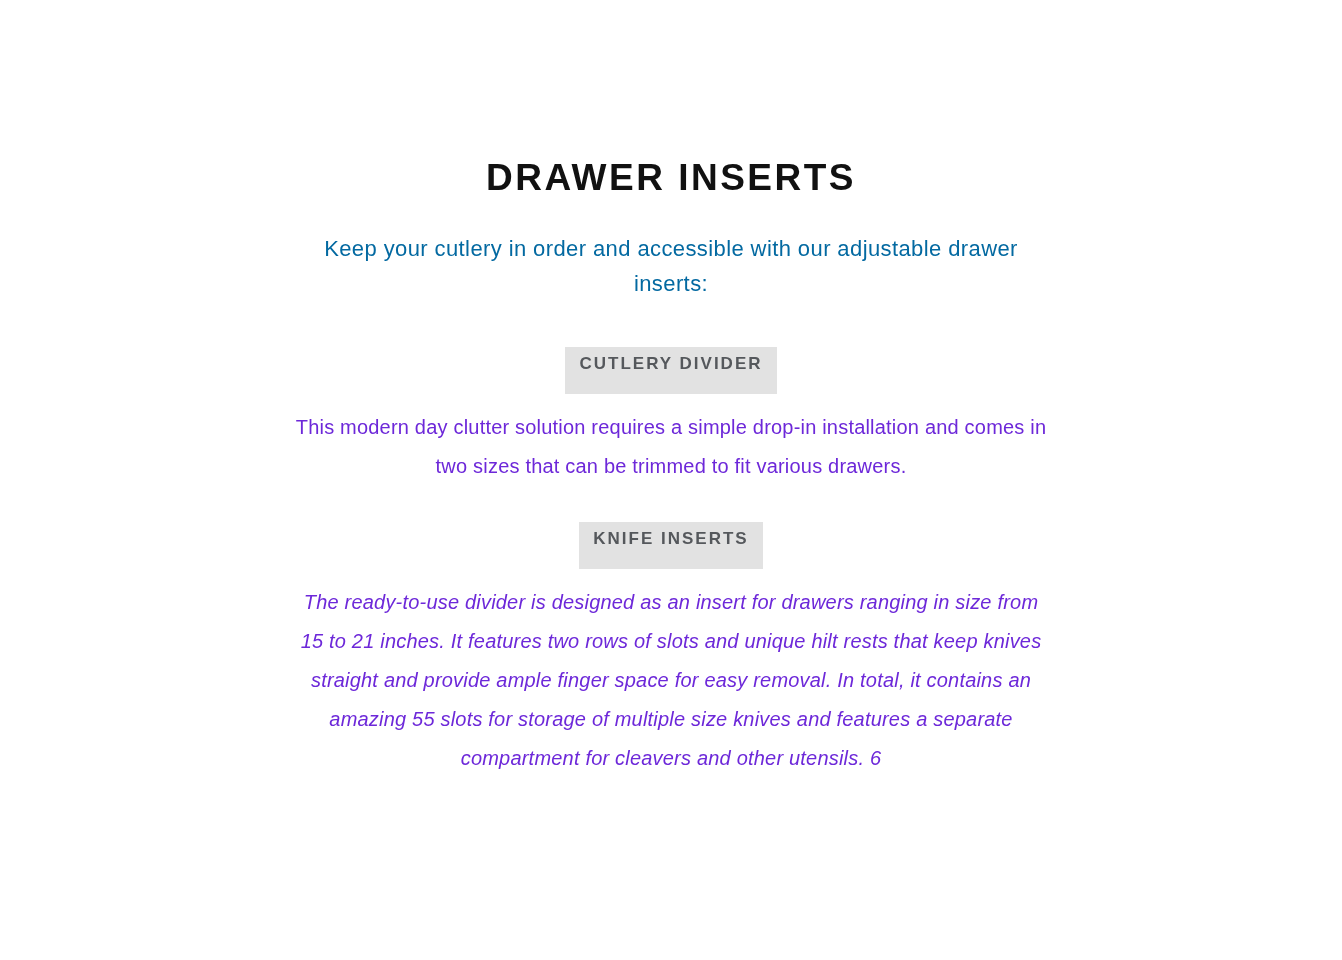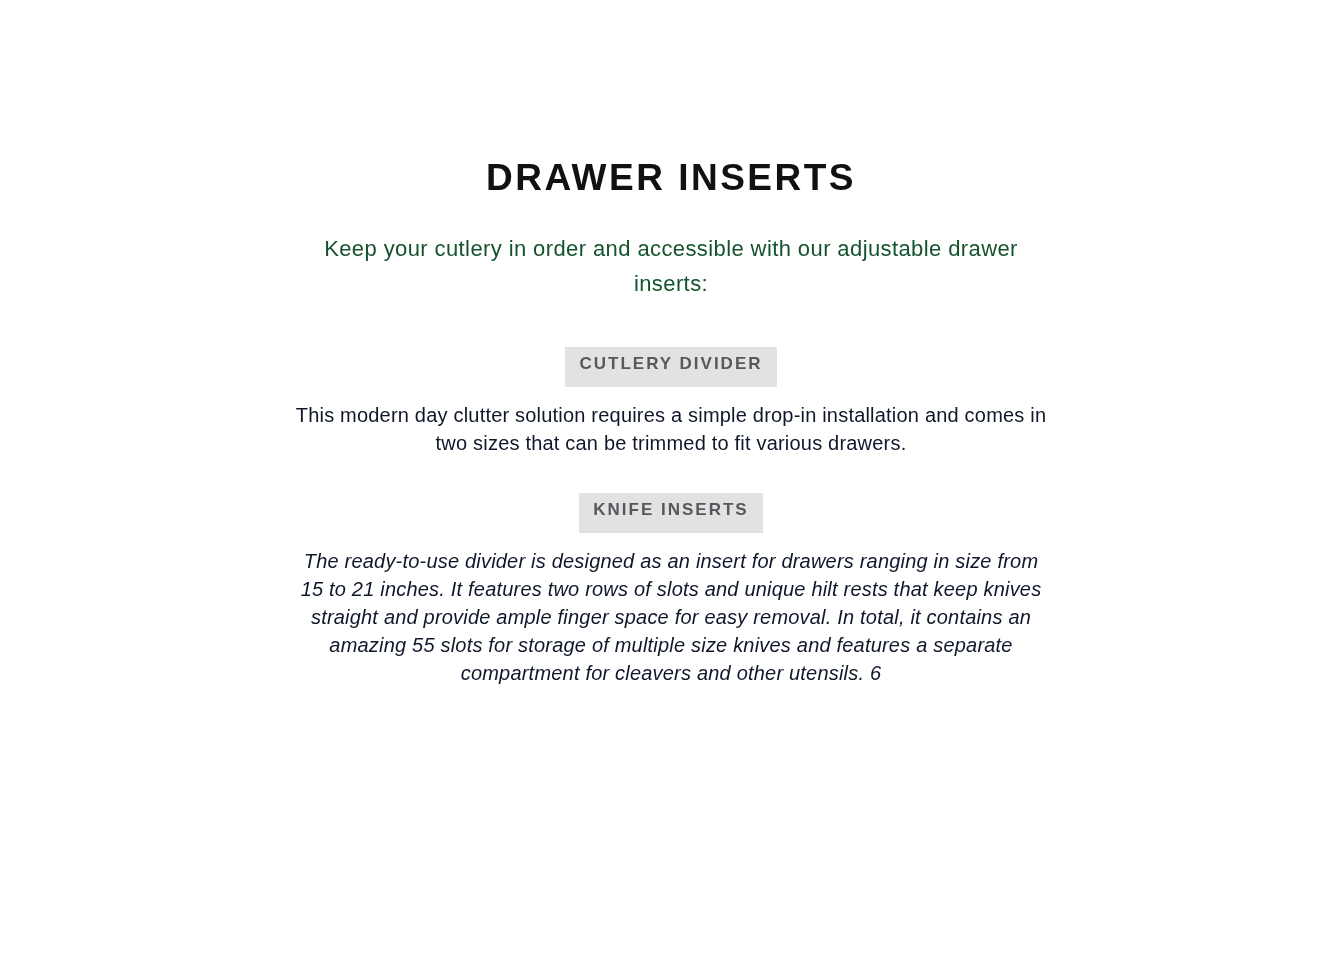--- a/index.html
+++ b/index.html
@@ -26,45 +26,45 @@
     letter-spacing: 2.5px;
     color: #111111;
     margin-bottom: 32px;
     text-align: center;
   }
 
   .page-subtitle {
     font-size: 22px;
     line-height: 35px;
     letter-spacing: 0.4px;
-    color: #14532d;
+    color: #0369a1;
     max-width: 750px;
     margin: 0 auto 46px auto;
   }
 
   .section-heading-wrap {
     margin: 0 0 14px 0;
   }
 
   .section-heading-badge {
     display: inline-block;
     background: #e2e2e2;
     color: #55585c;
     font-size: 17px;
     line-height: 17px;
     font-weight: 700;
     letter-spacing: 2px;
-    padding: 8px 14px 15px 14px;
+    padding: 8px 14px 22px 14px;
   }
 
   .section-body {
     font-size: 20px;
-    line-height: 28px;
+    line-height: 39px;
     letter-spacing: 0.2px;
-    color: #0f172a;
+    color: #6d28d9;
     max-width: 760px;
     margin: 0 auto 36px auto;
   }
 
   .section:last-child .section-body {
     margin-bottom: 0;
     font-style: italic;
   }
 </style>
 </head>

